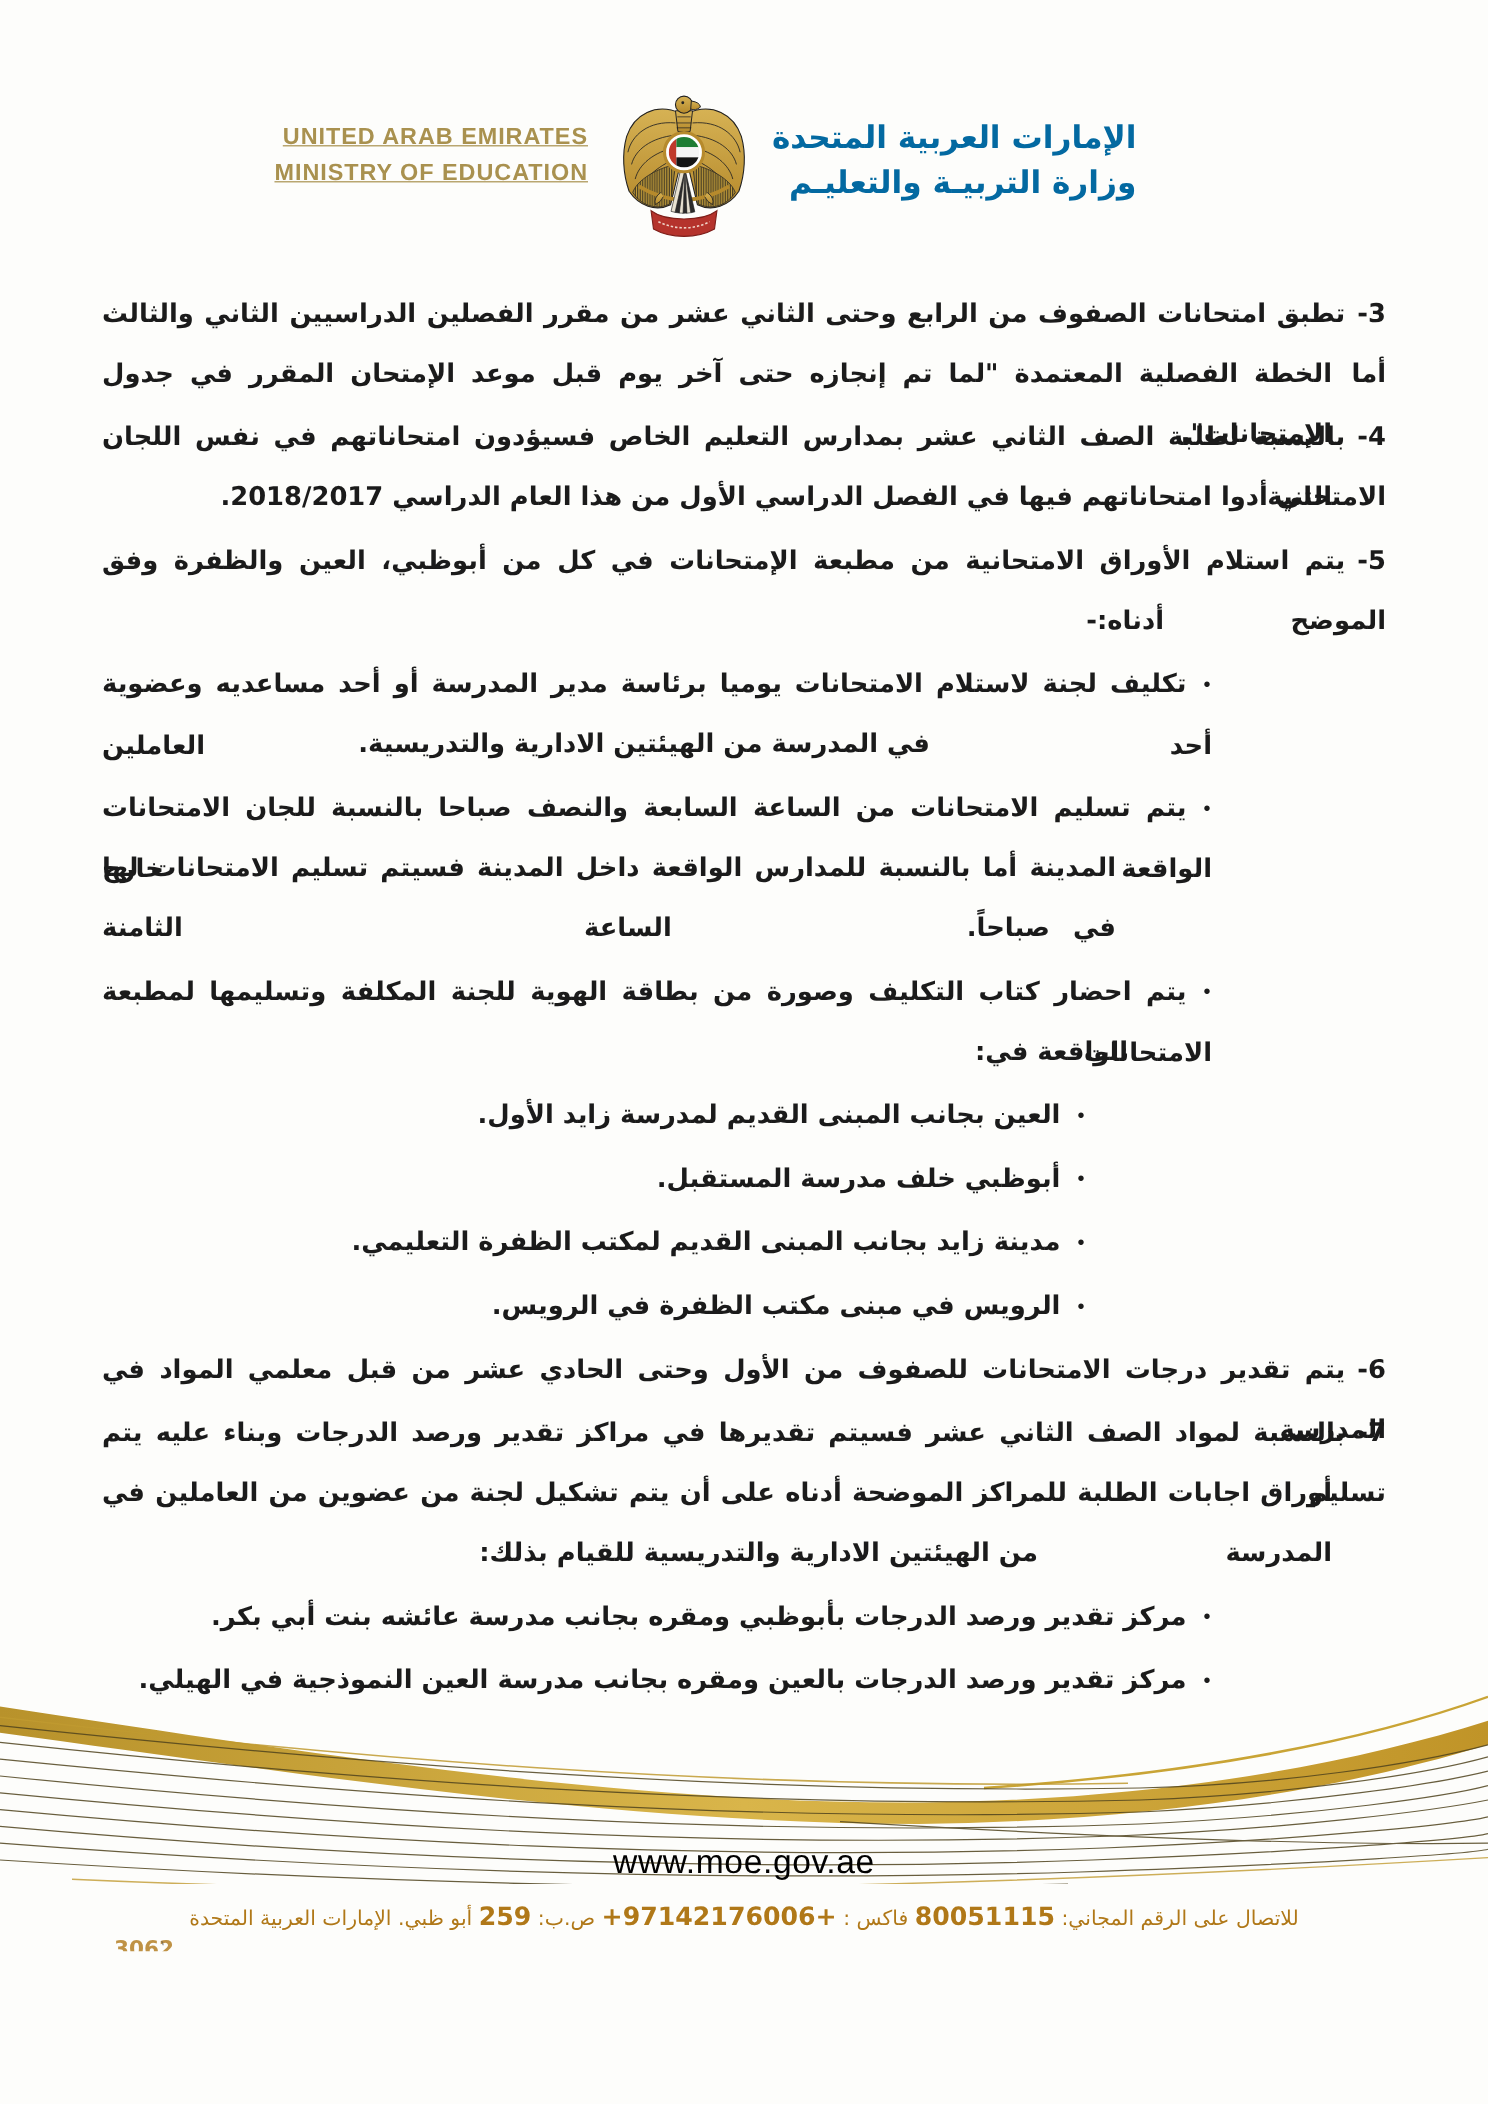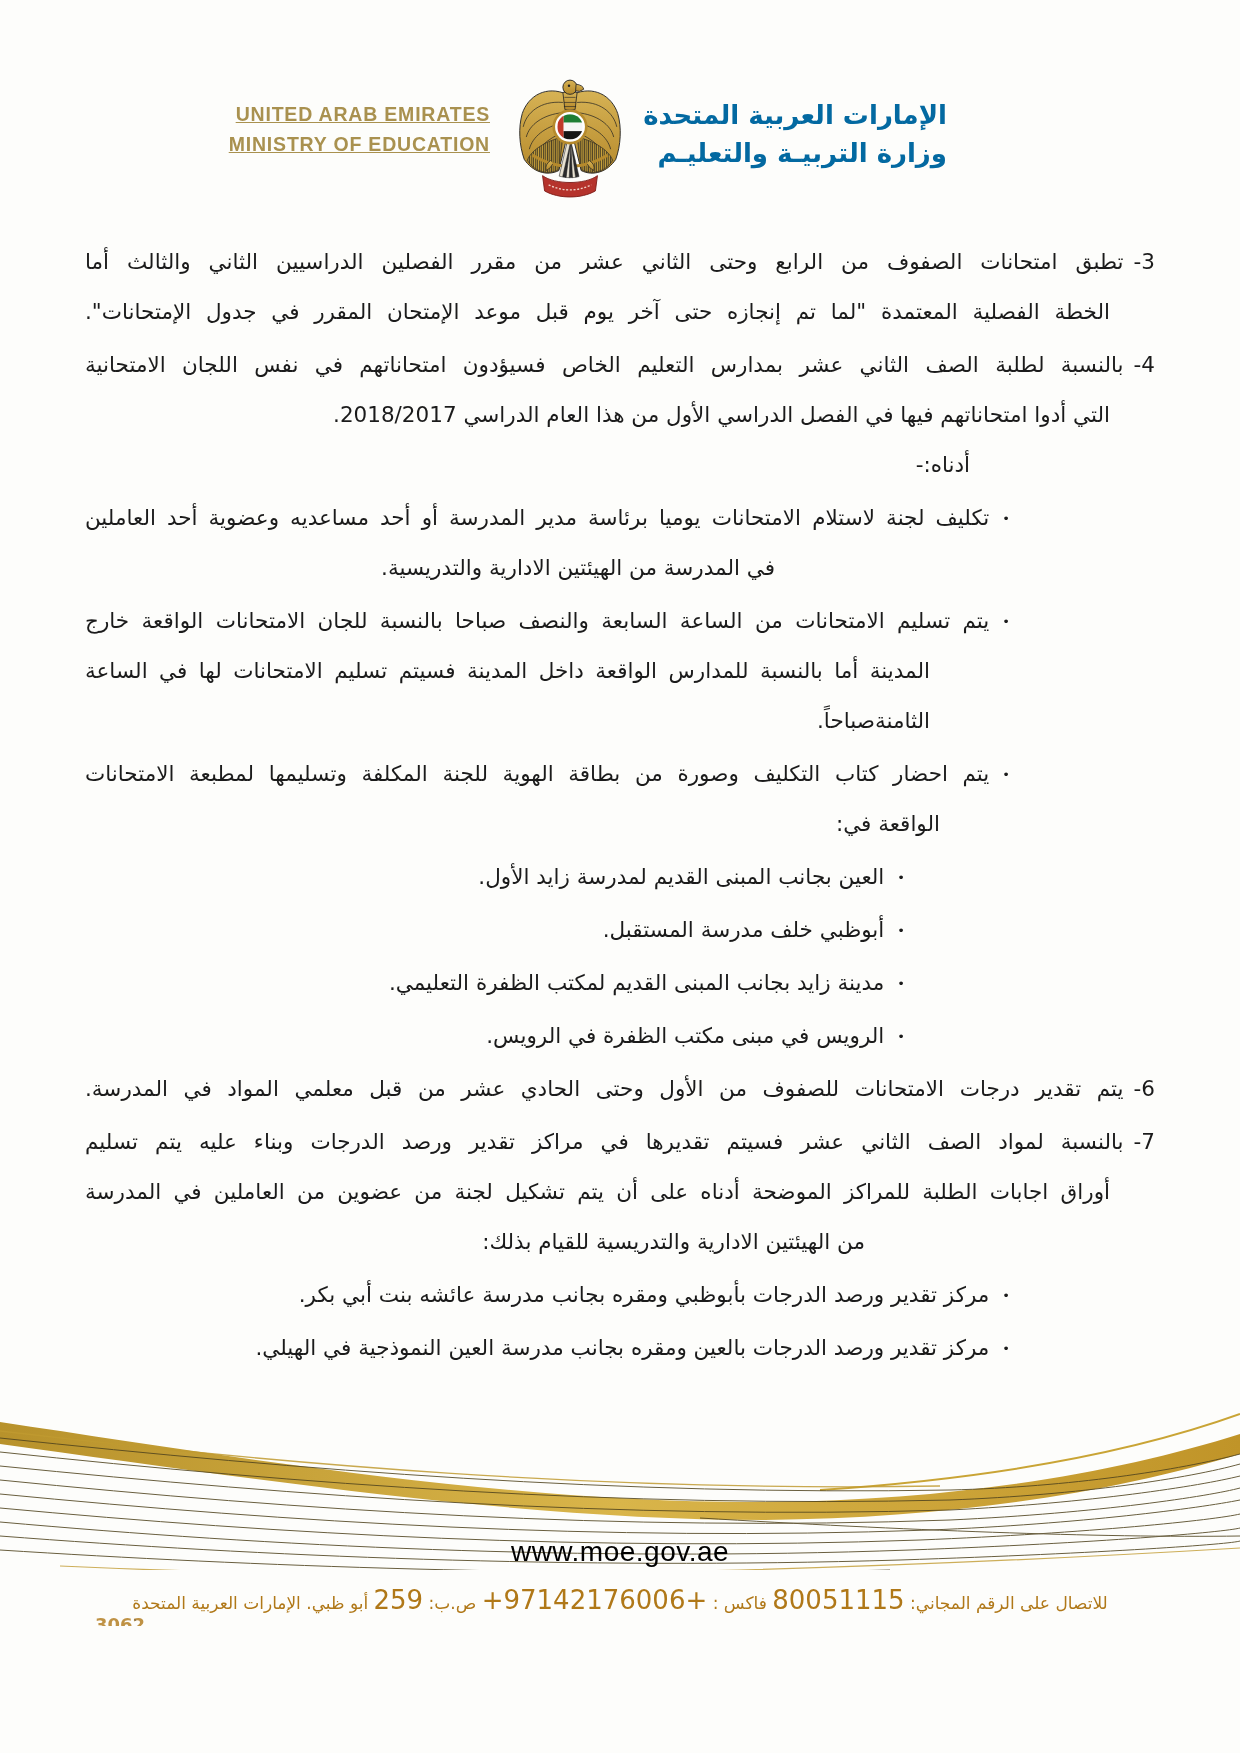--- a/index.html
+++ b/index.html
@@ -9,39 +9,39 @@
   
   .hdr-en{position:absolute;top:99px;right:750px;width:420px;text-align:right;
           color:#a9914f;font-family:"Liberation Sans",sans-serif;
           font-size:19.5px;font-weight:600;letter-spacing:.8px;line-height:30px;text-decoration:underline;}
   .hdr-ar{position:absolute;top:96px;right:293px;width:420px;direction:rtl;text-align:right;
           color:#0369a1;font-size:26px;font-weight:700;line-height:38px;}
   .emblem{position:absolute;left:514px;top:74px;width:112px;height:124px;}
 
   
   .doc-body{position:absolute;top:237px;left:85px;width:1070px;direction:rtl;}
-  .ln{height:50px;line-height:50px;text-align:right;font-size:21.5px;}
+  .ln{height:50px;line-height:50px;text-align:right;font-size:21.5px;font-weight:bold;}
   .gap{margin-top:3px;}
   .jf{text-align:justify;text-align-last:justify;}
   .i45{padding-right:45px;}
   .i185{padding-right:185px;}.i215{padding-right:215px;}
   .i225{padding-right:225px;}.i280{padding-right:280px;}
   .i290{padding-right:290px;}.i380{padding-right:380px;}
   .bl1{padding-right:145px;} .bl2{padding-right:250px;}
   .num{margin-left:10px;}
   .dot{font-size:13px;vertical-align:2px;margin-left:13px;}
 
   
   .swoosh{position:absolute;left:0;top:1398px;width:1240px;height:172px;}
   .website{position:absolute;top:1536px;left:0;width:1240px;text-align:center;
            color:#000000;font-size:28px;letter-spacing:.5px;
            font-family:"Liberation Sans",sans-serif;}
   .contact{position:absolute;top:1585px;left:0;width:1240px;direction:rtl;text-align:center;
            color:#b07818;font-size:17px;white-space:nowrap;}
-  .contact .n{font-size:26px;font-weight:400;unicode-bidi:isolate;direction:ltr;}
+  .contact .n{font-size:21px;font-weight:700;unicode-bidi:isolate;direction:ltr;}
   .clipped{position:absolute;top:1613px;left:95px;width:500px;height:13px;overflow:hidden;
            direction:rtl;text-align:left;color:#b07818;opacity:.8;}
   .clipped .inner{font-size:18px;line-height:24px;font-weight:700;}
   .clipfrag{position:absolute;top:1615px;left:110px;width:170px;height:6px;overflow:hidden;
             opacity:.55;color:#555;font-size:14px;letter-spacing:6px;}
 </style>
 </head>
 <body>
 
 <div class="page">
@@ -117,20 +117,21 @@
     <div>وزارة التربيـة والتعليـم</div>
   </div>
 
   <div class="doc-body">
     <div class="ln jf"><span class="num">3-</span><span>تطبق امتحانات الصفوف من الرابع وحتى الثاني عشر من مقرر الفصلين الدراسيين الثاني والثالث أما</span></div>
     <div class="ln i45 jf">الخطة الفصلية المعتمدة "لما تم إنجازه حتى آخر يوم قبل موعد الإمتحان المقرر في جدول الإمتحانات".</div>
 
     <div class="ln gap jf"><span class="num">4-</span><span>بالنسبة لطلبة الصف الثاني عشر بمدارس التعليم الخاص فسيؤدون امتحاناتهم في نفس اللجان الامتحانية</span></div>
     <div class="ln i45">التي أدوا امتحاناتهم فيها في الفصل الدراسي الأول من هذا العام الدراسي 2018/2017.</div>
 
+    <div class="ln gap jf"><span class="num">5-</span><span>يتم استلام الأوراق الامتحانية من مطبعة الإمتحانات في كل من أبوظبي، العين والظفرة وفق الموضح</span></div>
     <div class="ln i185">أدناه:-</div>
 
     <div class="ln bl1 gap jf"><span class="dot">•</span><span>تكليف لجنة لاستلام الامتحانات يوميا برئاسة مدير المدرسة أو أحد مساعديه وعضوية أحد العاملين</span></div>
     <div class="ln i380">في المدرسة من الهيئتين الادارية والتدريسية.</div>
 
     <div class="ln bl1 gap jf"><span class="dot">•</span><span>يتم تسليم الامتحانات من الساعة السابعة والنصف صباحا بالنسبة للجان الامتحانات الواقعة خارج</span></div>
     <div class="ln i225 jf">المدينة أما بالنسبة للمدارس الواقعة داخل المدينة فسيتم تسليم الامتحانات لها في الساعة الثامنة</div>
     <div class="ln i280">صباحاً.</div>
 
     <div class="ln bl1 gap jf"><span class="dot">•</span><span>يتم احضار كتاب التكليف وصورة من بطاقة الهوية للجنة المكلفة وتسليمها لمطبعة الامتحانات</span></div>

